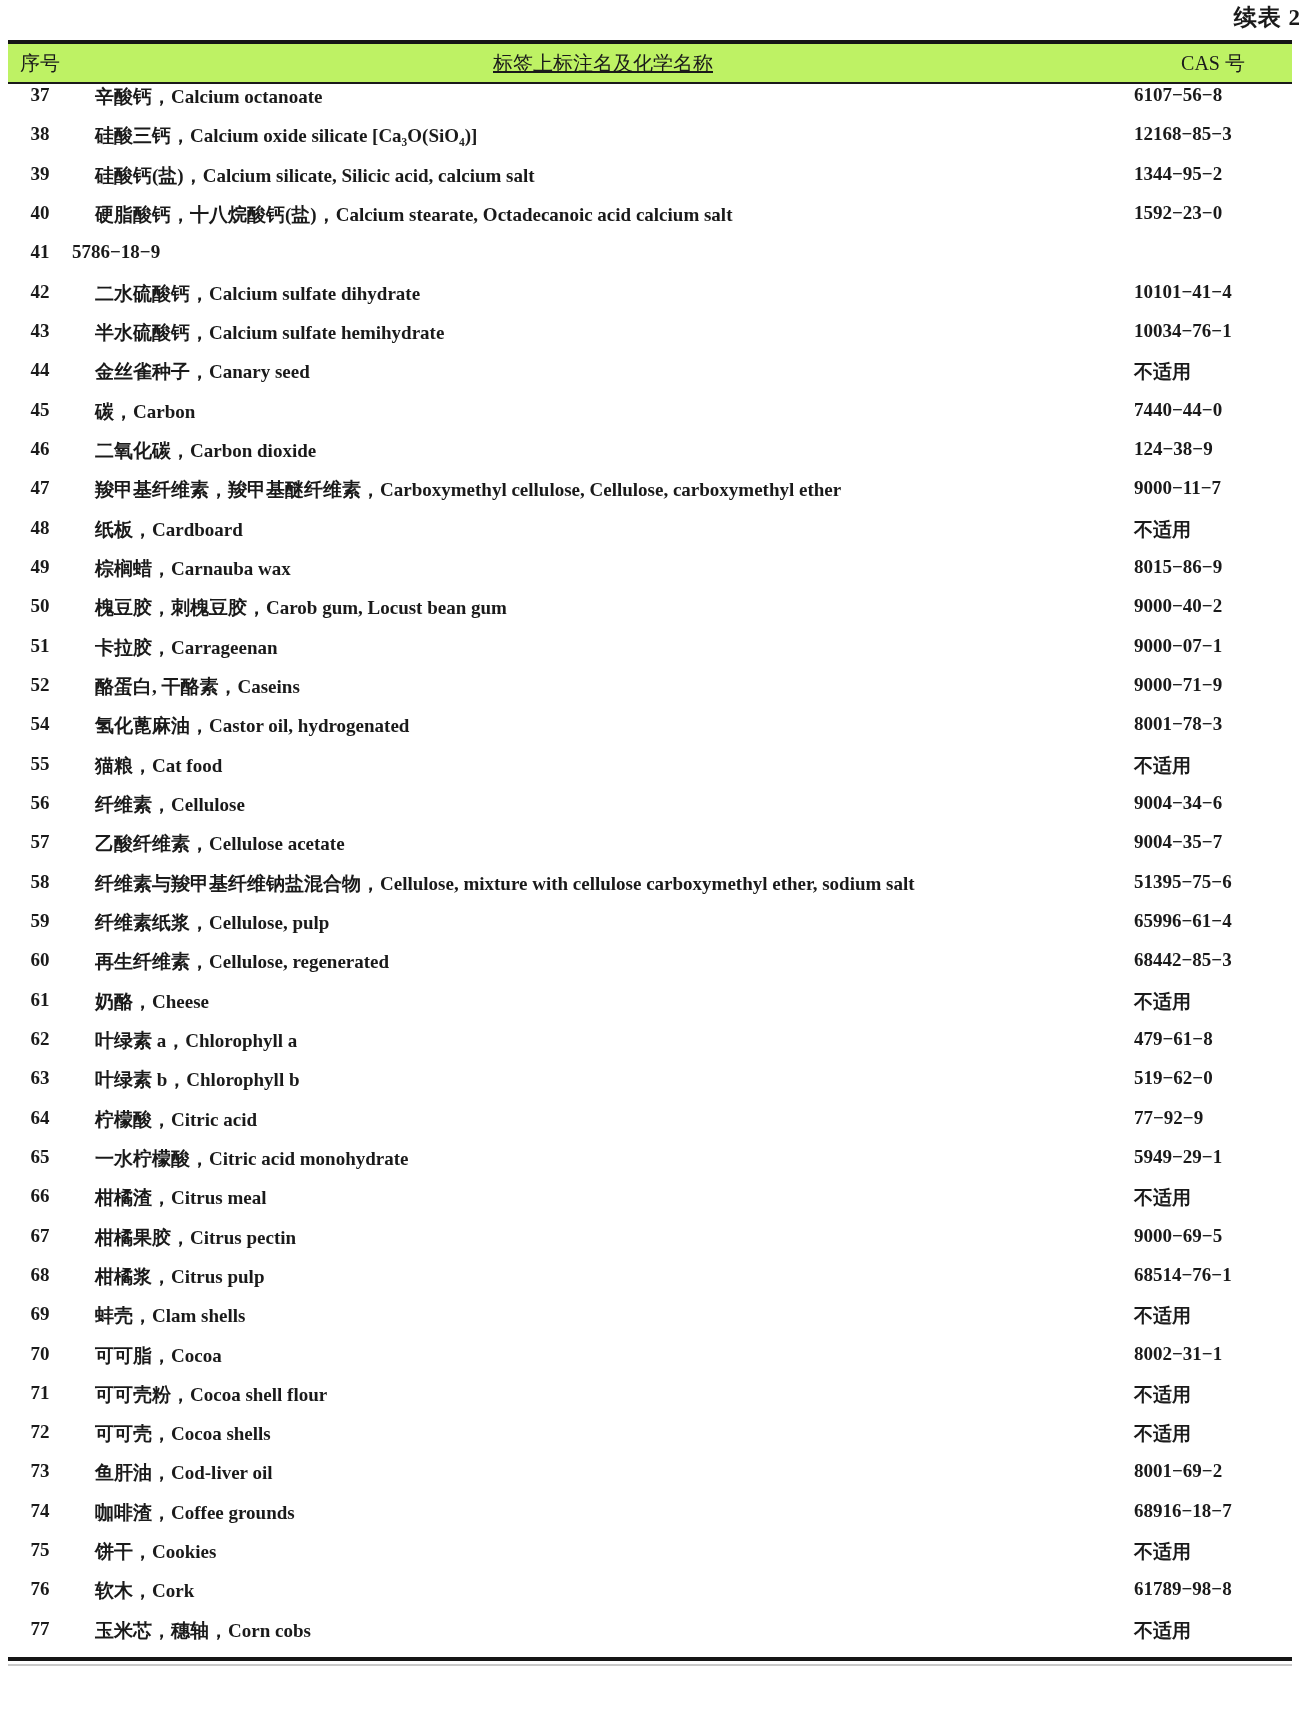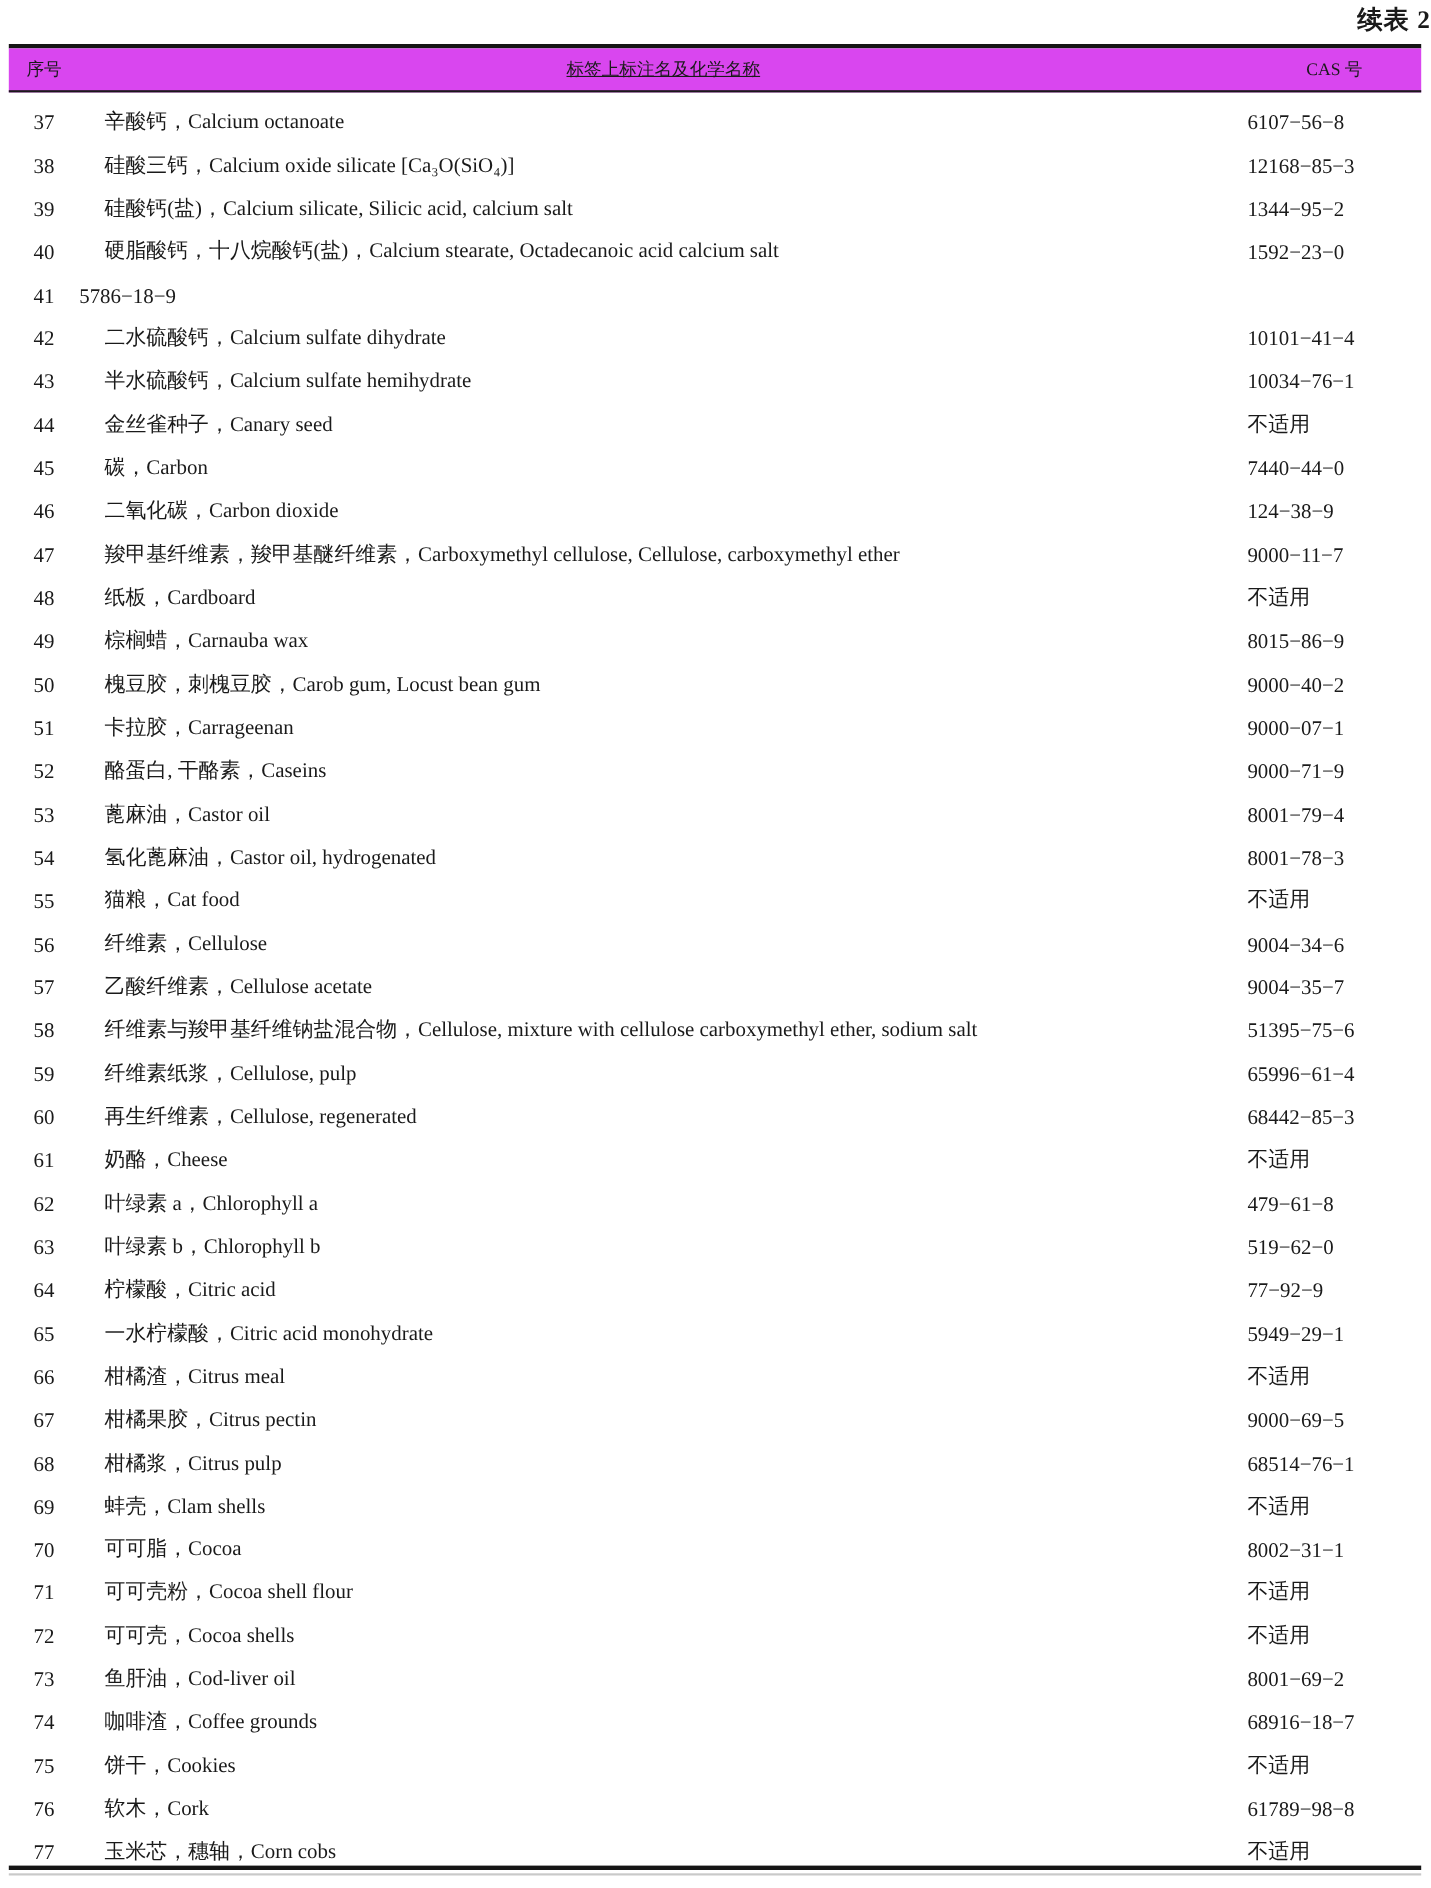--- a/index.html
+++ b/index.html
@@ -26,30 +26,31 @@
   .table {
     margin-left: 8px;
     width: 1284px;
     border-top: 4px solid #151515;
     border-bottom: 4px solid #151515;
   }
   .thead {
     display: flex;
     align-items: center;
     height: 38px;
-    background: #d946ef;
+    background: #bef264;
     border-bottom: 2px solid #1a1a1a;
-    font-size: 16px;
+    font-size: 20px;
   }
   .row {
     display: flex;
-    align-items: flex-end;
+    align-items: flex-start;
     height: 39.34px;
     font-size: 19px;
     white-space: nowrap;
+    font-weight: bold;
   }
   .col-no {
     width: 64px;
     text-align: center;
     flex: 0 0 auto;
   }
   .col-name {
     flex: 1 1 auto;
     padding-left: 23px;
     overflow: hidden;
@@ -176,25 +177,20 @@
     <div class="col-name">卡拉胶，Carrageenan</div>
     <div class="col-cas">9000−07−1</div>
   </div>
 
   <div class="row">
     <div class="col-no">52</div>
     <div class="col-name">酪蛋白, 干酪素，Caseins</div>
     <div class="col-cas">9000−71−9</div>
   </div>
 
-  <div class="row">
-    <div class="col-no">53</div>
-    <div class="col-name">蓖麻油，Castor oil</div>
-    <div class="col-cas">8001−79−4</div>
-  </div>
 
   <div class="row">
     <div class="col-no">54</div>
     <div class="col-name">氢化蓖麻油，Castor oil, hydrogenated</div>
     <div class="col-cas">8001−78−3</div>
   </div>
 
   <div class="row">
     <div class="col-no">55</div>
     <div class="col-name">猫粮，Cat food</div>

